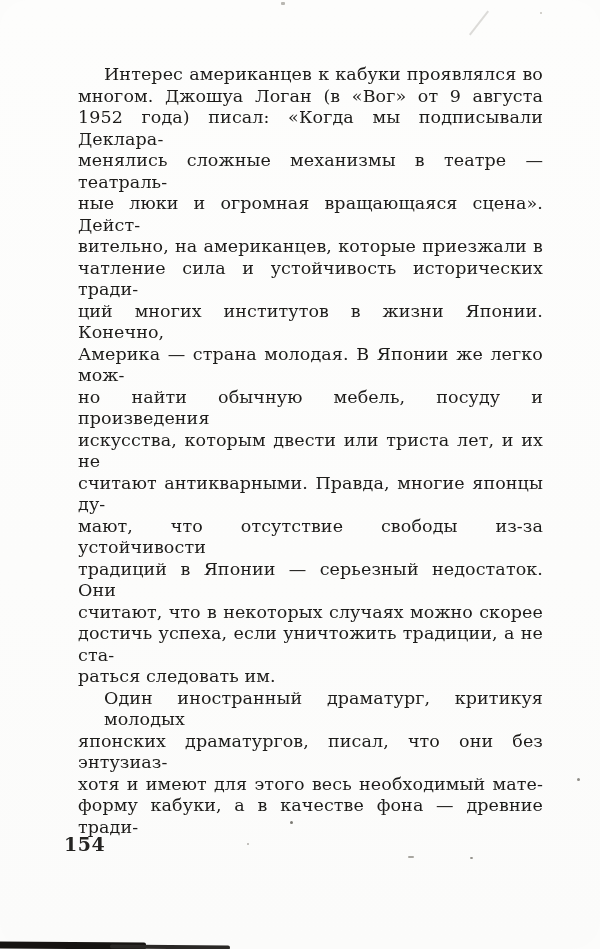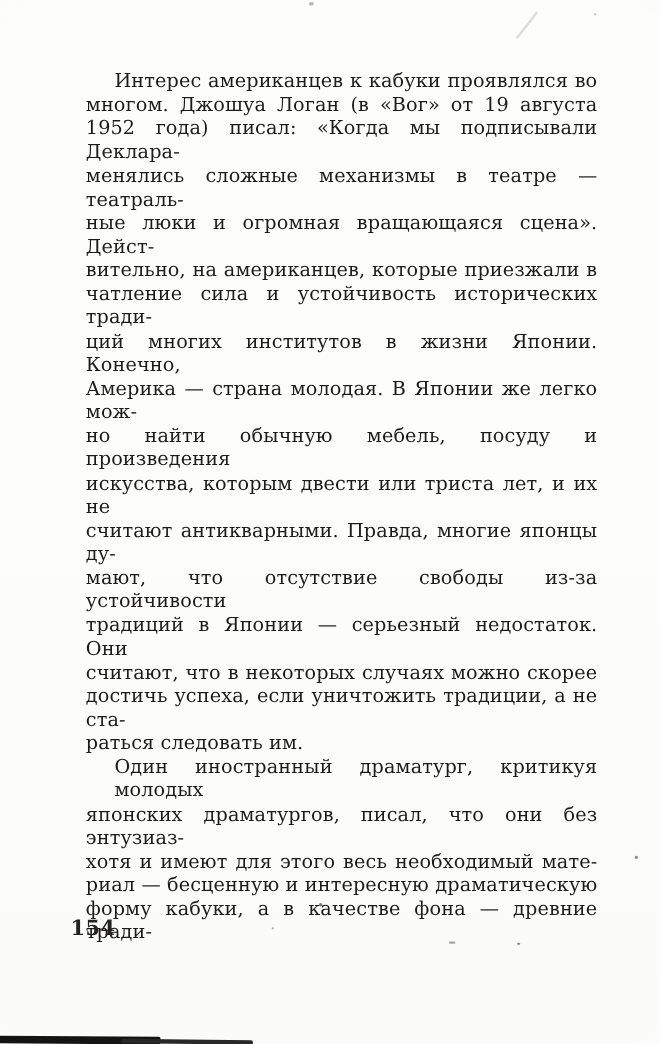--- a/index.html
+++ b/index.html
@@ -89,40 +89,39 @@
   .speck.s6 { left: 247px; top: 843px; width: 2px; height: 2px; background: #b0aea8; }
   .speck.s7 { left: 540px; top: 12px;  width: 2px; height: 2px; background: #c4c2bd; }
 </style>
 </head>
 <body>
 
 <div class="scan-page">
 
   <div class="text-block">
       <div class="line para-start">Интерес американцев к кабуки проявлялся во</div>
-      <div class="line">многом. Джошуа Логан (в «Вог» от 19 августа</div>
+      <div class="line">многом. Джошуа Логан (в «Вог» от 9 августа</div>
       <div class="line">1952 года) писал: «Когда мы подписывали Деклара-</div>
       <div class="line">менялись сложные механизмы в театре — театраль-</div>
       <div class="line">ные люки и огромная вращающаяся сцена». Дейст-</div>
       <div class="line">вительно, на американцев, которые приезжали в</div>
       <div class="line">чатление сила и устойчивость исторических тради-</div>
       <div class="line">ций многих институтов в жизни Японии. Конечно,</div>
       <div class="line">Америка — страна молодая. В Японии же легко мож-</div>
       <div class="line">но найти обычную мебель, посуду и произведения</div>
       <div class="line">искусства, которым двести или триста лет, и их не</div>
       <div class="line">считают антикварными. Правда, многие японцы ду-</div>
       <div class="line">мают, что отсутствие свободы из-за устойчивости</div>
       <div class="line">традиций в Японии — серьезный недостаток. Они</div>
       <div class="line">считают, что в некоторых случаях можно скорее</div>
       <div class="line">достичь успеха, если уничтожить традиции, а не ста-</div>
       <div class="line para-end">раться следовать им.</div>
       <div class="line para-start">Один иностранный драматург, критикуя молодых</div>
       <div class="line">японских драматургов, писал, что они без энтузиаз-</div>
       <div class="line">хотя и имеют для этого весь необходимый мате-</div>
-      <div class="line">риал — бесценную и интересную драматическую</div>
       <div class="line">форму кабуки, а в качестве фона — древние тради-</div>
     </div>
 
   <div class="folio">154</div>
 
   <div class="edge-band-1"></div>
   <div class="edge-band-2"></div>
   <div class="scratch-top-right"></div>
   <div class="speck s1"></div>
   <div class="speck s2"></div>

